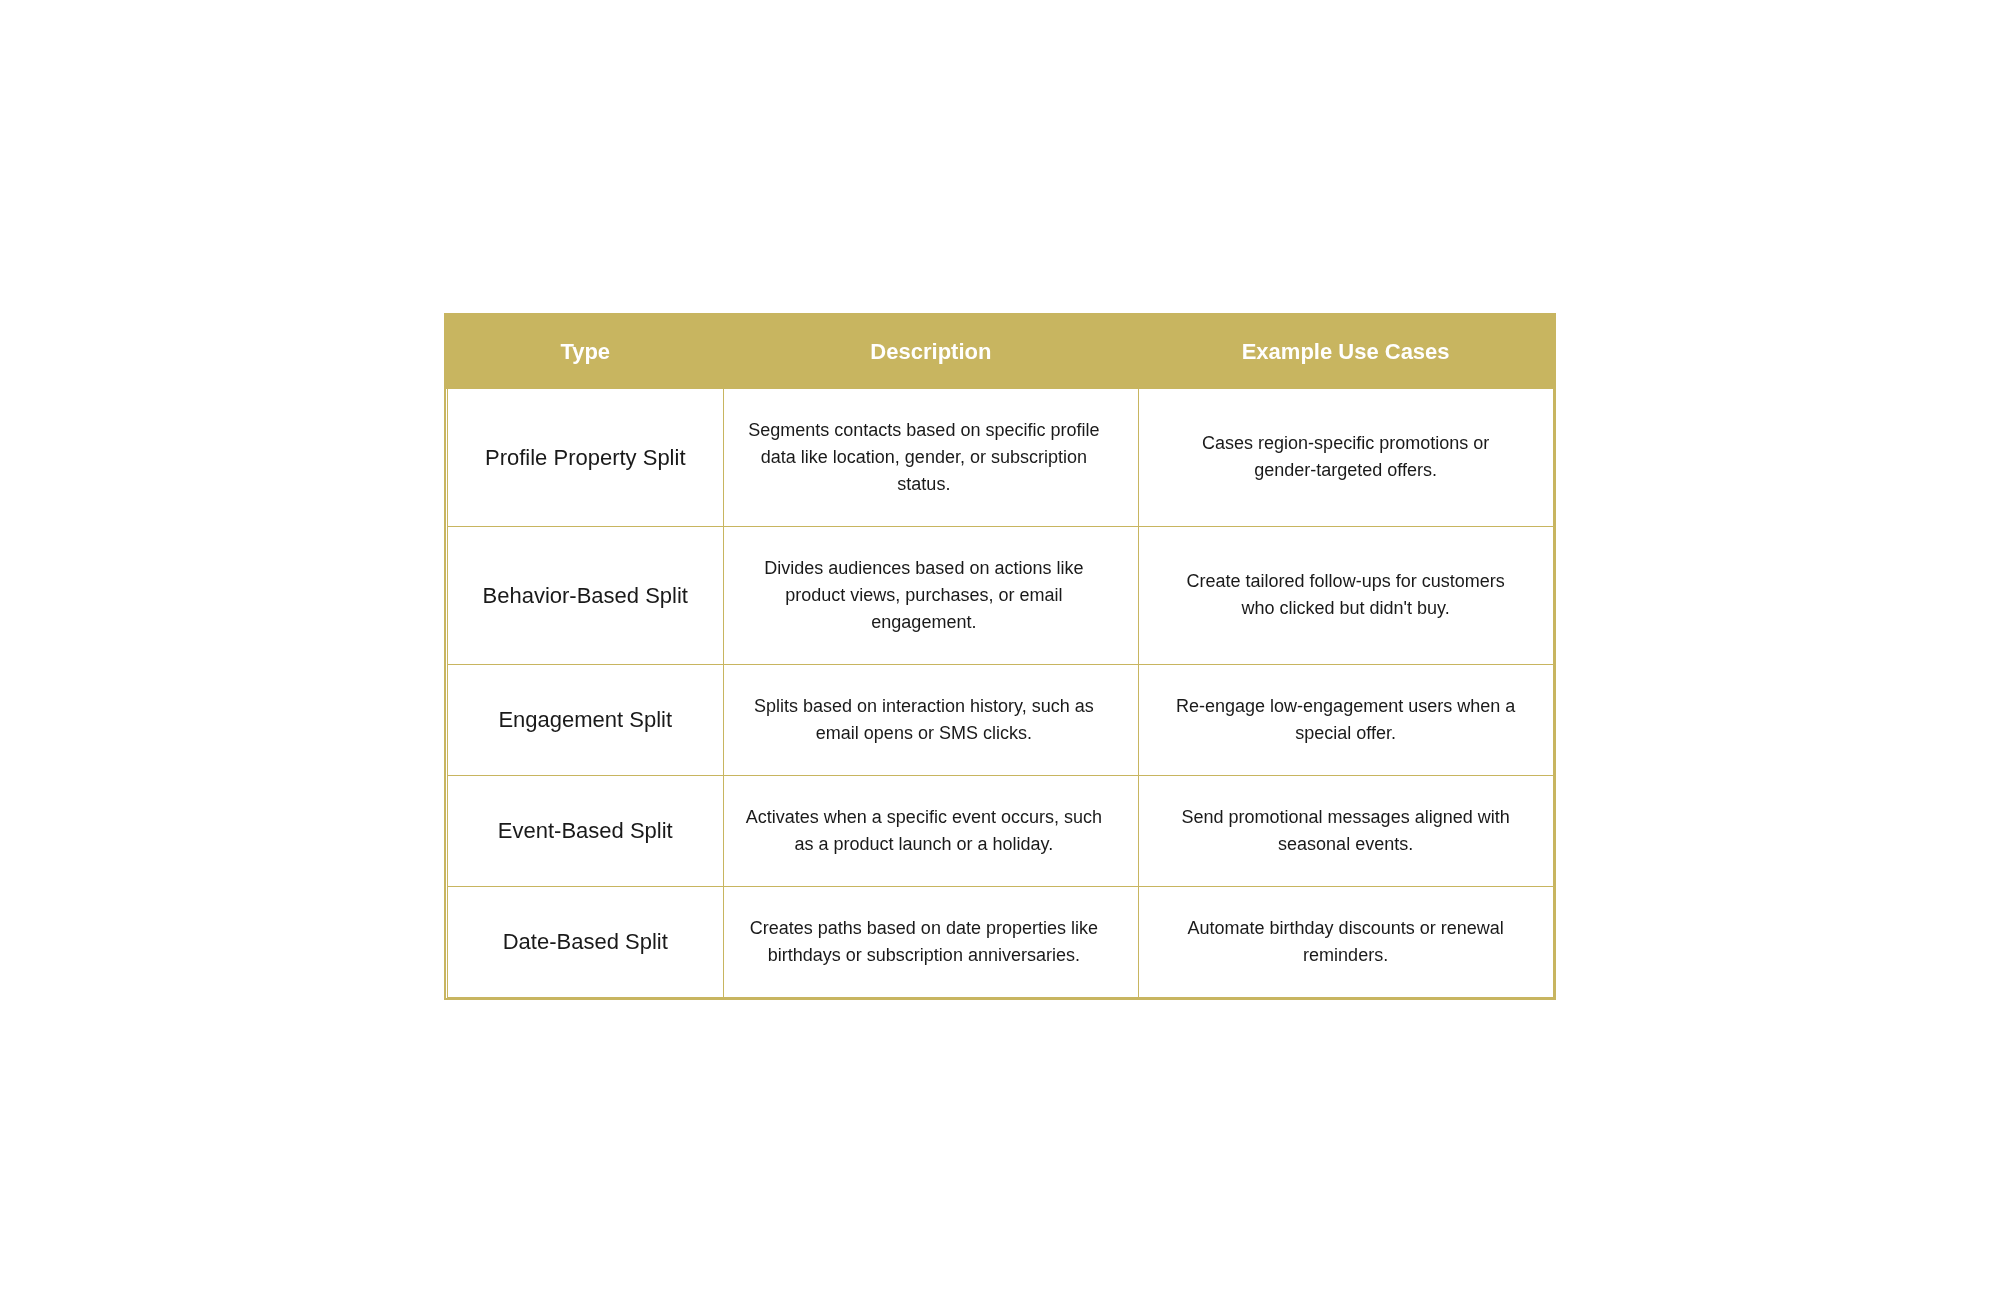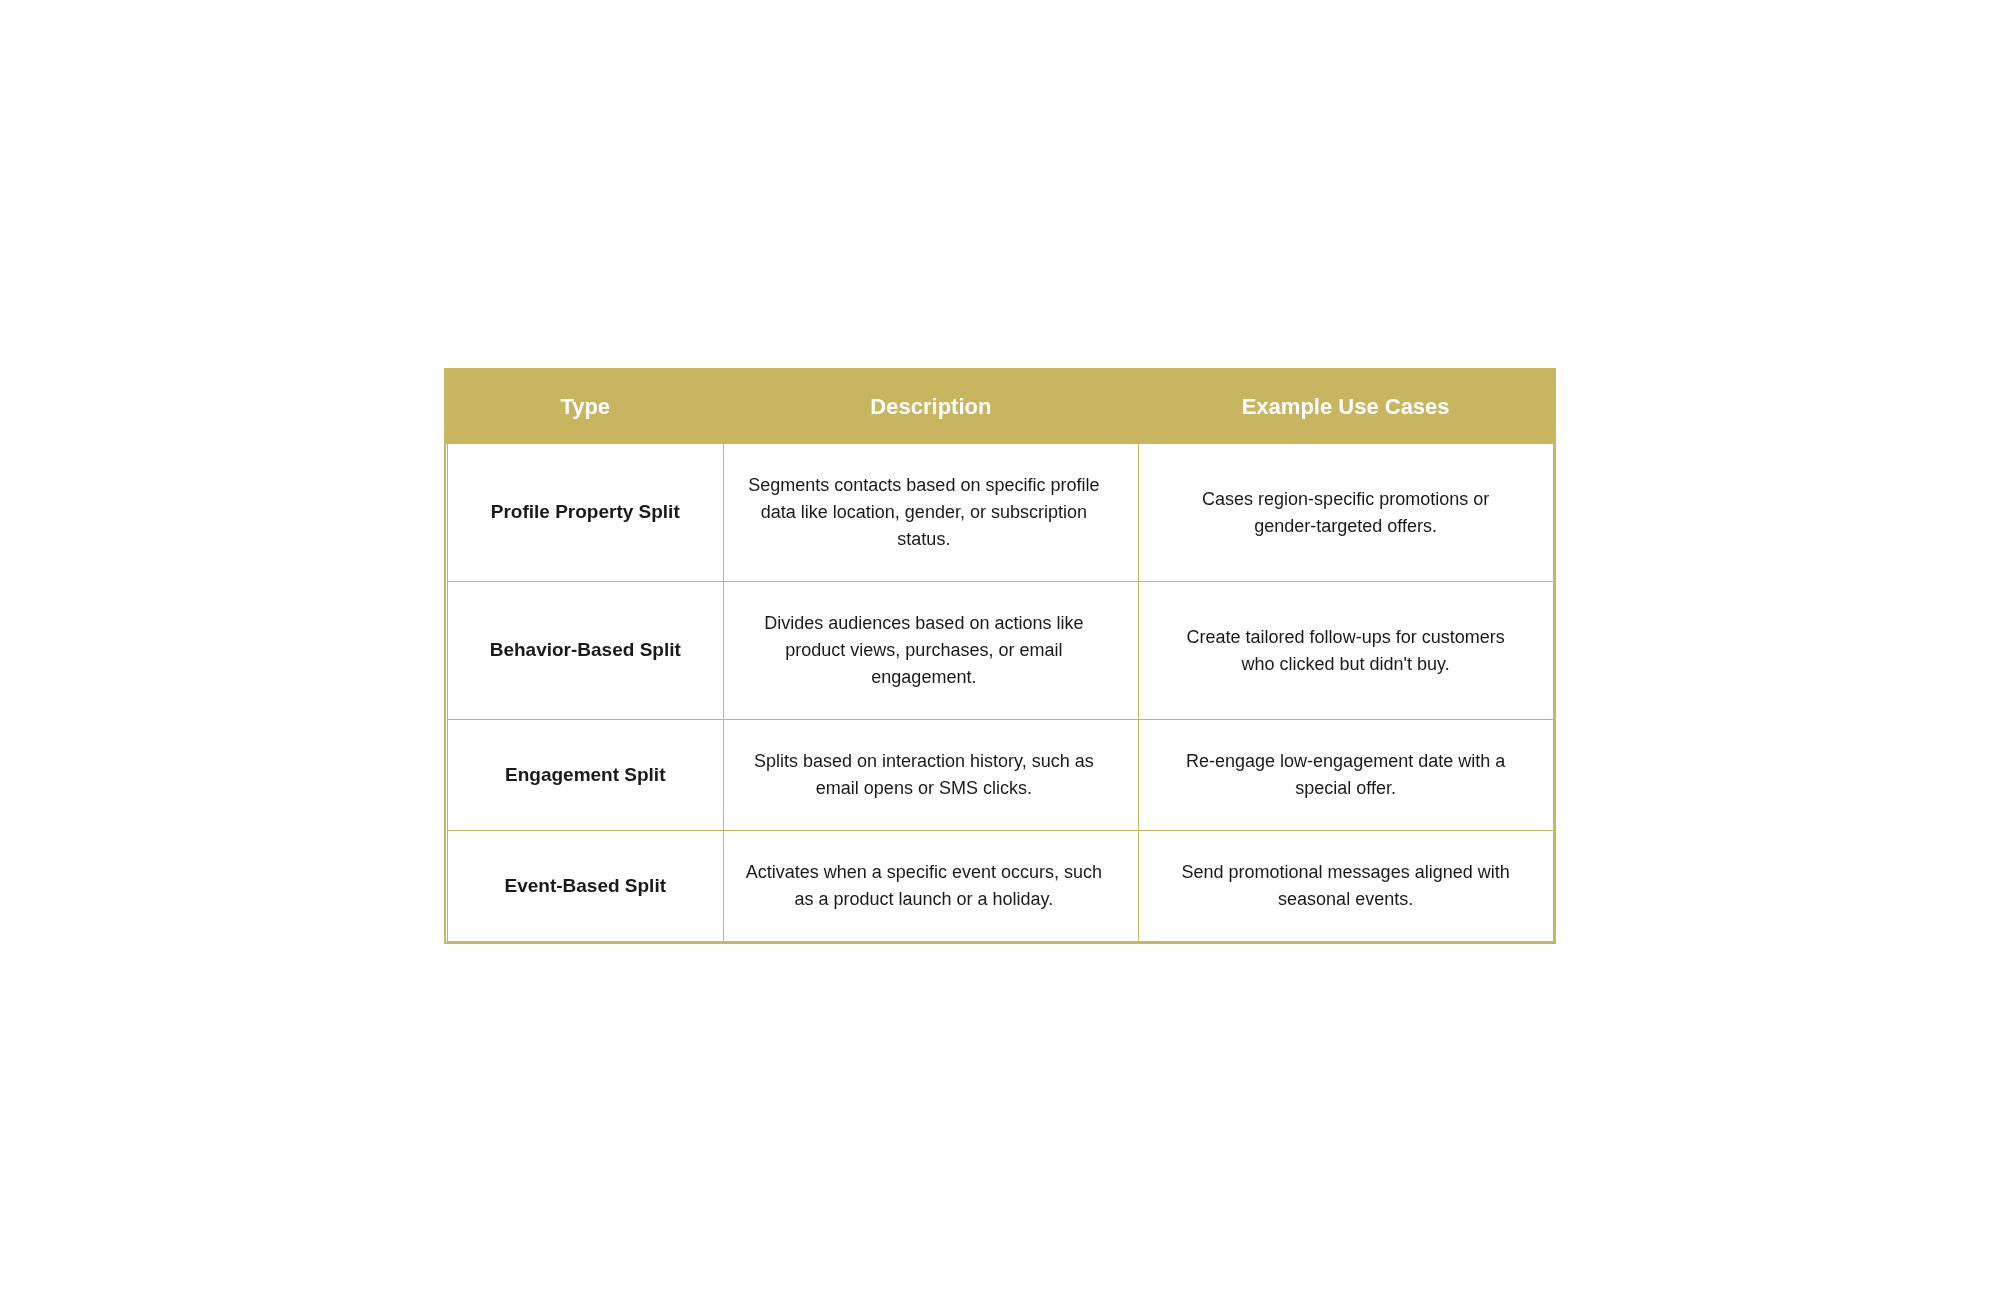--- a/index.html
+++ b/index.html
@@ -45,22 +45,22 @@
       border: 1.5px solid #c8b560;
       padding: 28px 30px;
       vertical-align: middle;
       text-align: center;
       font-size: 18px;
       color: #1a1a1a;
       line-height: 1.5;
     }
 
     tbody tr td:first-child {
-      font-weight: bold;
-      font-size: 19px;
+      font-weight: normal;
+      font-size: 22px;
       width: 25%;
     }
 
     tbody tr td:nth-child(2) {
       width: 37.5%;
       padding-left: 16px;
     }
 
     tbody tr td:nth-child(3) {
       width: 37.5%;
@@ -97,22 +97,27 @@
           <td>Cases region-specific promotions or gender-targeted offers.</td>
         </tr>
         <tr>
           <td>Behavior-Based Split</td>
           <td>Divides audiences based on actions like product views, purchases, or email engagement.</td>
           <td>Create tailored follow-ups for customers who clicked but didn't buy.</td>
         </tr>
         <tr>
           <td>Engagement Split</td>
           <td>Splits based on interaction history, such as email opens or SMS clicks.</td>
-          <td>Re-engage low-engagement date with a special offer.</td>
+          <td>Re-engage low-engagement users when a special offer.</td>
         </tr>
         <tr>
           <td>Event-Based Split</td>
           <td>Activates when a specific event occurs, such as a product launch or a holiday.</td>
           <td>Send promotional messages aligned with seasonal events.</td>
         </tr>
+        <tr>
+          <td>Date-Based Split</td>
+          <td>Creates paths based on date properties like birthdays or subscription anniversaries.</td>
+          <td>Automate birthday discounts or renewal reminders.</td>
+        </tr>
       </tbody>
   </table>
 </div>
 
 </body></html>

